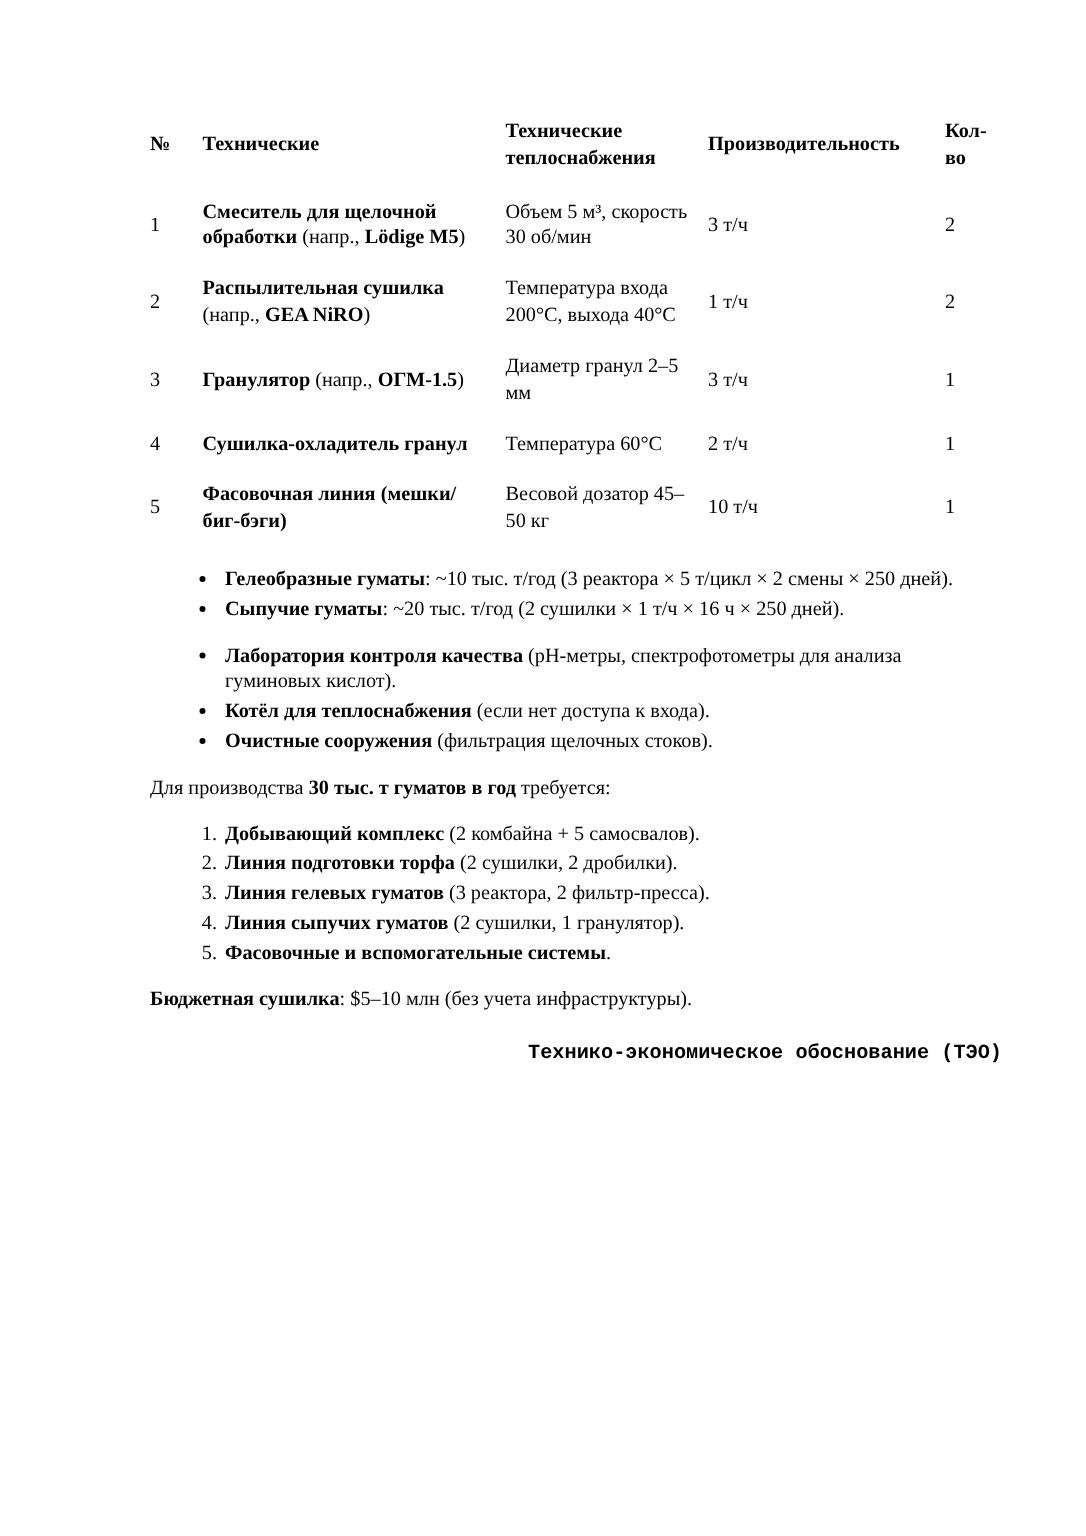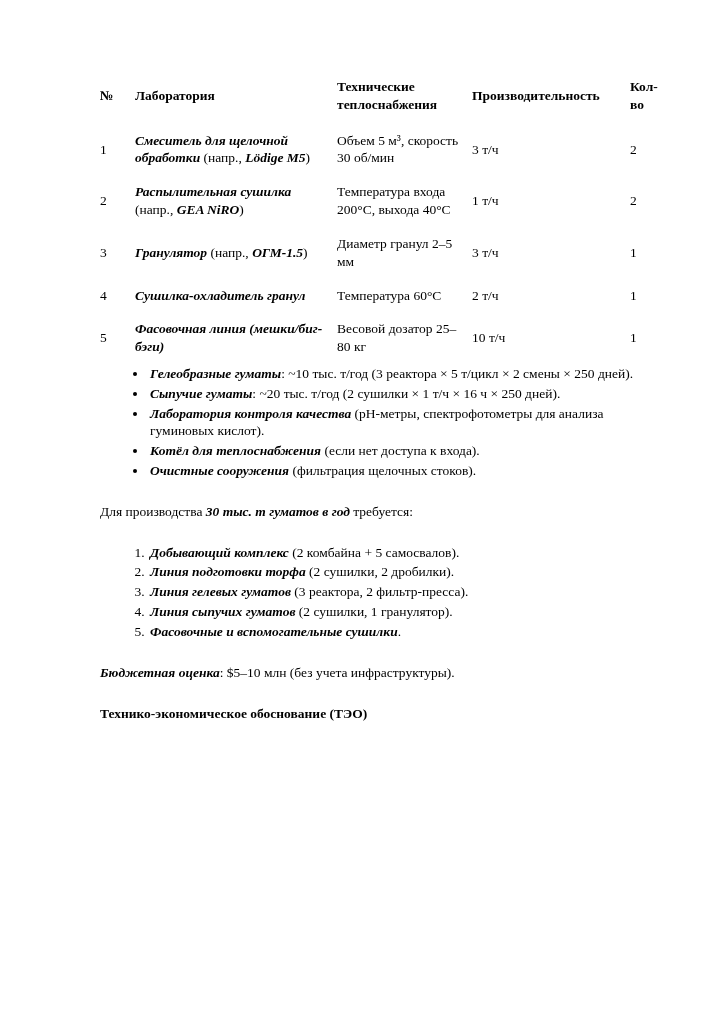--- a/index.html
+++ b/index.html
@@ -8,46 +8,46 @@
     height: 1024px;
     box-sizing: border-box;
     padding: 76px 56px 0 100px;
     background: #ffffff;
     color: #000000;
     font-family: "Liberation Serif", "DejaVu Serif", serif;
     font-size: 13.5px;
     line-height: 1.32;
     overflow: hidden;
   }
-  .b { font-weight: bold; font-style: italic; }
+  .b { font-weight: bold; }
 
   table.equip {
     border-collapse: collapse;
     table-layout: fixed;
     width: 568px;
   }
   table.equip th, table.equip td {
     text-align: left;
     vertical-align: middle;
     padding: 8px 8px 8px 0;
     overflow-wrap: break-word;
   }
   table.equip th { font-weight: bold; padding-top: 2px; padding-bottom: 10px; }
   .col-num  { width: 35px; }
   .col-eq   { width: 202px; }
   .col-spec { width: 135px; }
   .col-cap  { width: 158px; }
   .col-qty  { width: 38px; }
 
-  p { margin: 23px 0; }
+  p { margin: 13px 0; }
   .heading { font-weight: bold; margin: 19px 0 13px; }
-  .centered { text-align: left; }
+  .centered { text-align: right; font-family: Liberation Mono, monospace; }
 
   ul.doc-list, ol.doc-list {
-    margin: 1px 0;
+    margin: 13px 0;
     padding-left: 48px;
   }
   ul.doc-list { list-style: disc outside; }
   ol.doc-list { list-style: decimal outside; }
   .doc-list li { margin: 0 0 2px 0; padding-left: 2px; }
 </style>
 </head>
 <body>
 
 <div class="page">
@@ -56,21 +56,21 @@
     <colgroup>
       <col class="col-num">
         <col class="col-eq">
         <col class="col-spec">
         <col class="col-cap">
         <col class="col-qty">
     </colgroup>
     <thead>
       <tr>
         <th>№</th>
-        <th>Лаборатория</th>
+        <th>Технические</th>
         <th>Технические теплоснабжения</th>
         <th>Производительность</th>
         <th>Кол-во</th>
       </tr>
     </thead>
     <tbody>
       <tr>
         <td>1</td>
         <td><span class="b">Смеситель для щелочной обработки</span><span> (напр., </span><span class="b">Lödige M5</span><span>)</span></td>
         <td>Объем 5 м³, скорость 30 об/мин</td>
@@ -94,21 +94,21 @@
       <tr>
         <td>4</td>
         <td><span class="b">Сушилка-охладитель гранул</span></td>
         <td>Температура 60°С</td>
         <td>2 т/ч</td>
         <td>1</td>
       </tr>
       <tr>
         <td>5</td>
         <td><span class="b">Фасовочная линия (мешки/биг-бэги)</span></td>
-        <td>Весовой дозатор 25–80 кг</td>
+        <td>Весовой дозатор 45–50 кг</td>
         <td>10 т/ч</td>
         <td>1</td>
       </tr>
     </tbody>
   </table>
 
 
   <ul class="doc-list">
     <li><span class="b">Гелеобразные гуматы</span><span>: ~10 тыс. т/год (3 реактора × 5 т/цикл × 2 смены × 250 дней).</span></li>
     <li><span class="b">Сыпучие гуматы</span><span>: ~20 тыс. т/год (2 сушилки × 1 т/ч × 16 ч × 250 дней).</span></li>
@@ -122,22 +122,22 @@
   </ul>
 
 
   <p><span>Для производства </span><span class="b">30 тыс. т гуматов в год</span><span> требуется:</span></p>
 
   <ol class="doc-list">
     <li><span class="b">Добывающий комплекс</span><span> (2 комбайна + 5 самосвалов).</span></li>
     <li><span class="b">Линия подготовки торфа</span><span> (2 сушилки, 2 дробилки).</span></li>
     <li><span class="b">Линия гелевых гуматов</span><span> (3 реактора, 2 фильтр-пресса).</span></li>
     <li><span class="b">Линия сыпучих гуматов</span><span> (2 сушилки, 1 гранулятор).</span></li>
-    <li><span class="b">Фасовочные и вспомогательные сушилки</span><span>.</span></li>
+    <li><span class="b">Фасовочные и вспомогательные системы</span><span>.</span></li>
   </ol>
 
-  <p><span class="b">Бюджетная оценка</span><span>: $5–10 млн (без учета инфраструктуры).</span></p>
+  <p><span class="b">Бюджетная сушилка</span><span>: $5–10 млн (без учета инфраструктуры).</span></p>
 
   <p class="heading centered">Технико-экономическое обоснование (ТЭО)</p>
 
 
 
 </div>
 
 </body></html>

